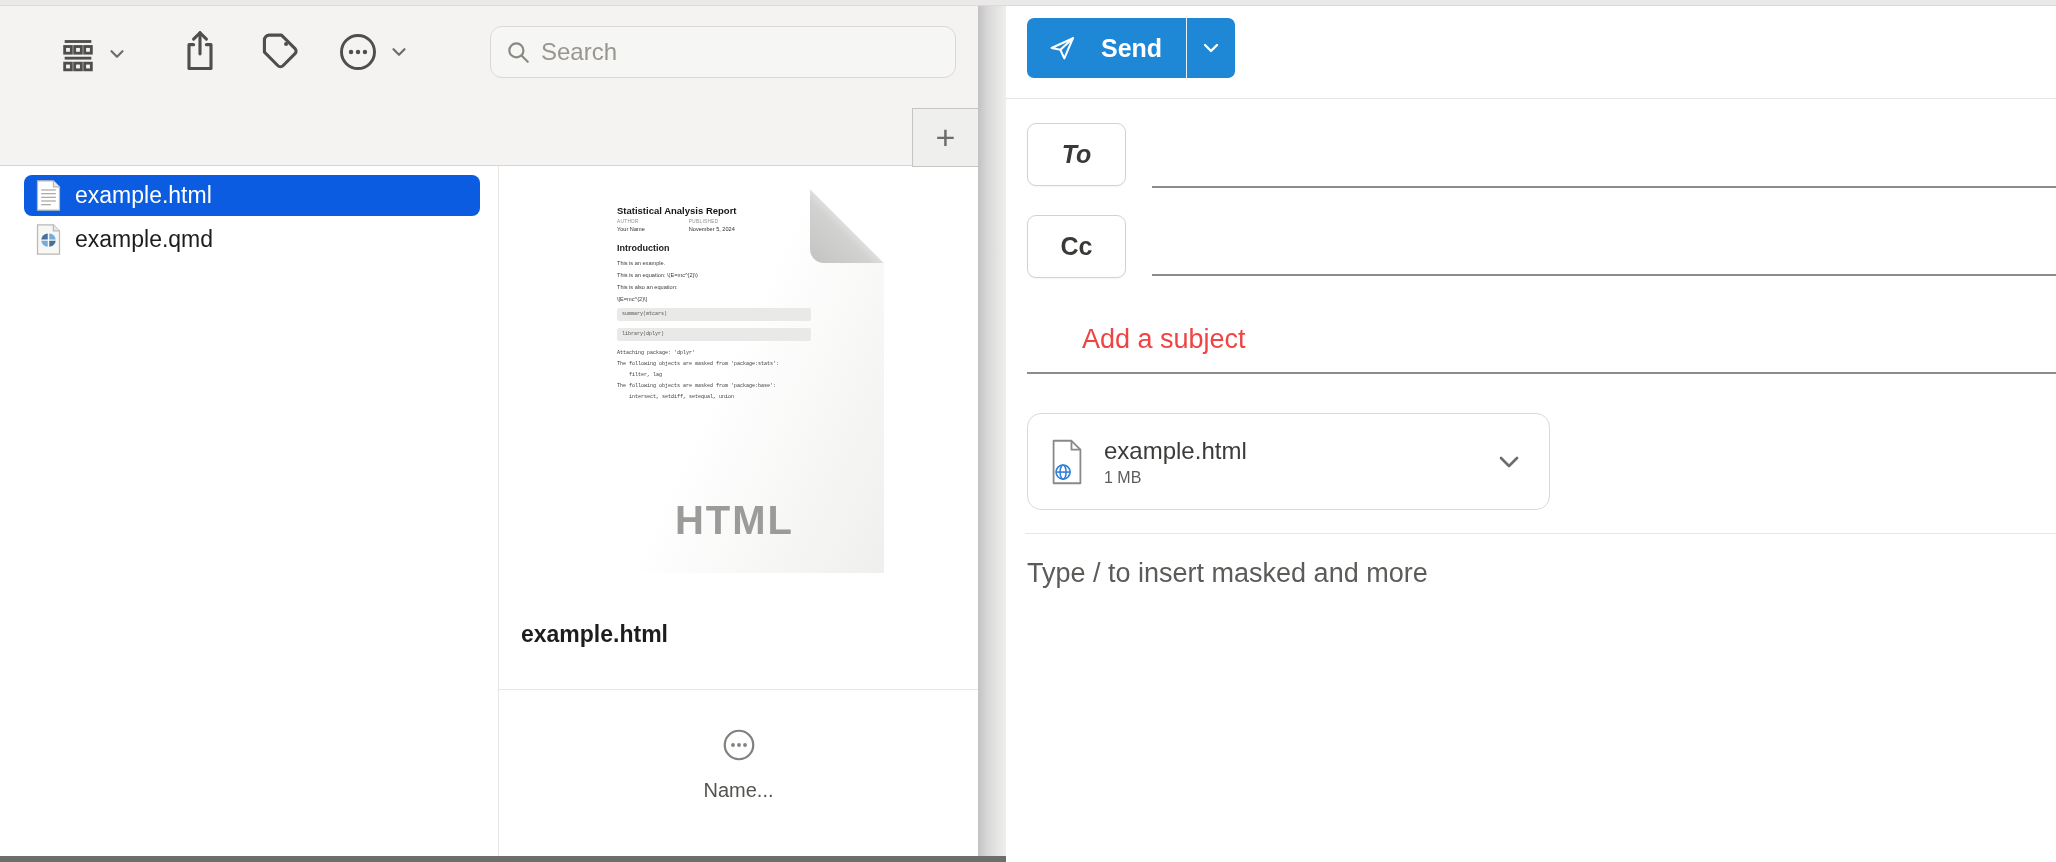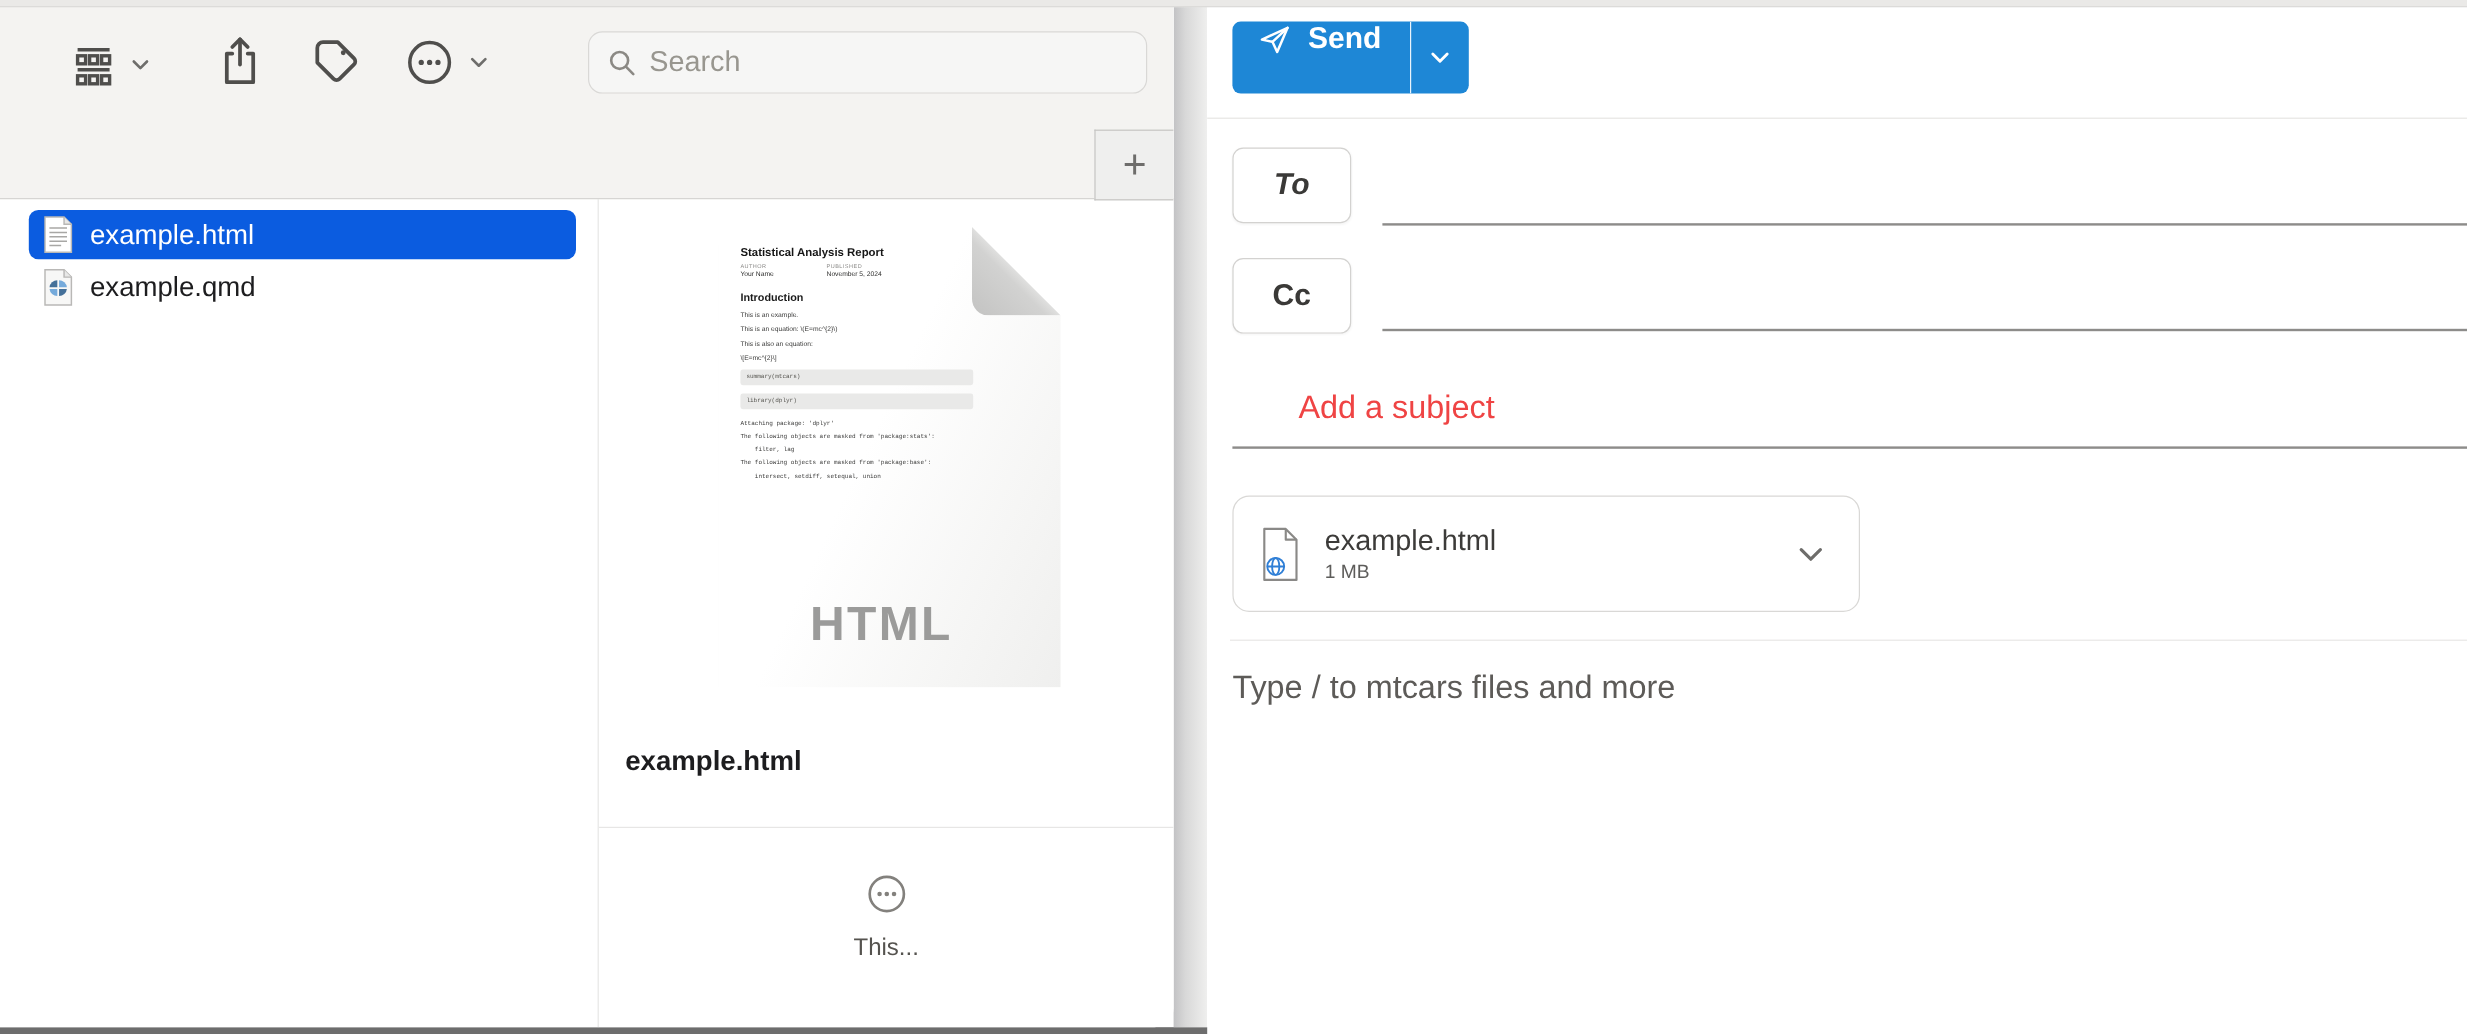--- a/index.html
+++ b/index.html
@@ -70,21 +70,21 @@
   .cap-info { font-size:21px; color:#77756f; }
   .more-sec { margin-top:28px; border-top:1px solid #e7e6e5; flex:1;
     display:flex; flex-direction:column; align-items:center; padding-top:36px; gap:15px; }
   .more-label { font-size:20px; color:#55534f; }
 
   
   .compose { position:absolute; left:1006px; top:6px; width:1050px; height:856px;
     background:#ffffff; z-index:2; }
   .send-btn { position:absolute; left:21px; top:12px; height:60px;
     display:flex; background:#1e87d6; border-radius:7px; color:#fff; overflow:hidden; }
-  .send-main { display:flex; align-items:flex-start; gap:13px; padding:0 24px 0 20px;
+  .send-main { display:flex; align-items:center; gap:24px; padding:0 24px 0 20px;
     font-size:25px; font-weight:700; }
   .send-split { width:1px; background:rgba(255,255,255,0.9); margin:0; }
   .send-drop { width:48px; display:flex; align-items:center; justify-content:center; }
   .hr1 { position:absolute; left:0; right:0; top:92px; border-top:1px solid #e6e5e3; }
   .addr-box { position:absolute; left:21px; width:99px; height:63px;
     background:#ffffff; border:1px solid #d3d2d0; border-radius:9px;
     display:flex; align-items:center; justify-content:center;
     font-size:25px; font-weight:600; color:#3a3937;
     box-shadow:0 1px 2px rgba(0,0,0,0.04); }
   .to-box { top:117px;font-style:italic; } .cc-box { top:209px; }
@@ -257,21 +257,21 @@
 
         <div class="more-sec">
           <span>
             <svg width="38" height="38" viewBox="0 0 24 24" fill="none" stroke="#83817d" stroke-width="1.4">
               <circle cx="12" cy="12" r="9"></circle>
               <circle cx="8.2" cy="12" r="1.2" fill="#83817d" stroke="none"></circle>
               <circle cx="12" cy="12" r="1.2" fill="#83817d" stroke="none"></circle>
               <circle cx="15.8" cy="12" r="1.2" fill="#83817d" stroke="none"></circle>
             </svg>
           </span>
-          <span class="more-label">This...</span>
+          <span class="more-label">Name...</span>
         </div>
       </div>
     </div>
   </div>
 
   <div class="compose">
 
     <div class="send-btn">
       <div class="send-main">
         <span>
@@ -325,16 +325,16 @@
       </div>
       <span>
         <svg width="32" height="32" viewBox="0 0 24 24" fill="none" stroke="#6e6d6b" stroke-width="2" stroke-linecap="round" stroke-linejoin="round">
             <polyline points="6 9 12 15 18 9"></polyline>
           </svg>
       </span>
     </div>
 
     <div class="hr2"></div>
 
-    <div class="body-ph">Type / to mtcars files and more</div>
+    <div class="body-ph">Type / to insert masked and more</div>
   </div>
 
 </div>
 
 </body></html>

